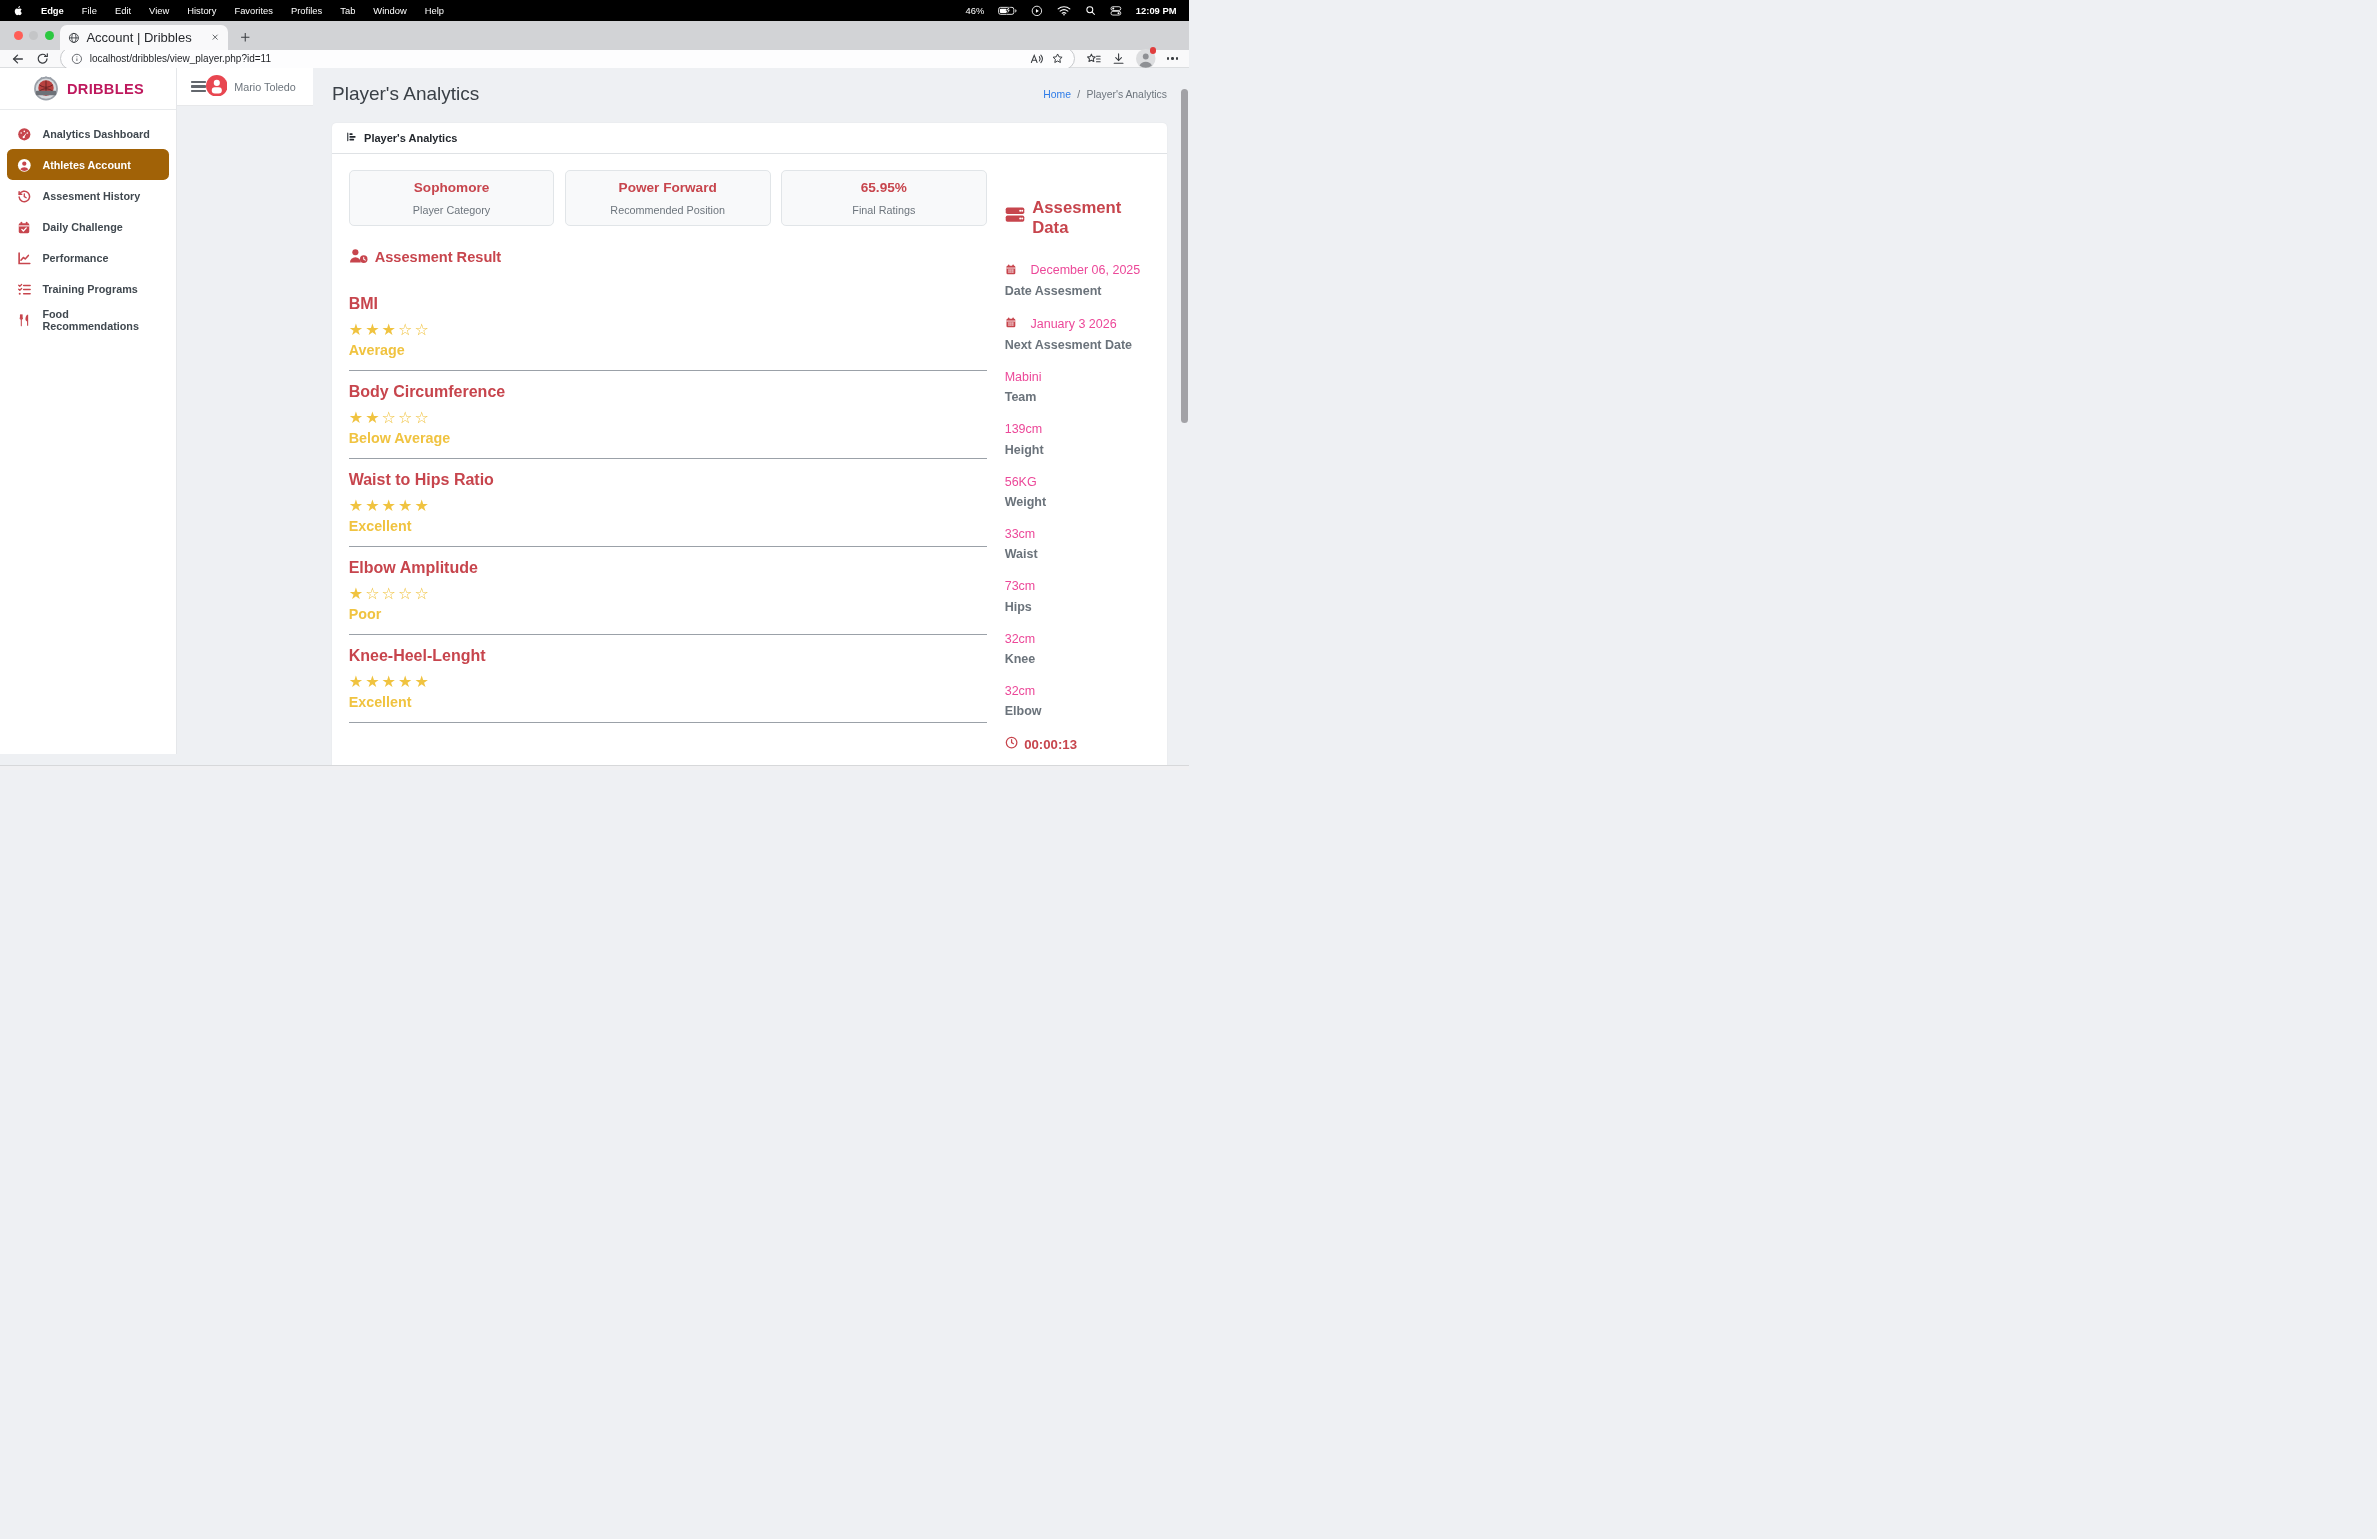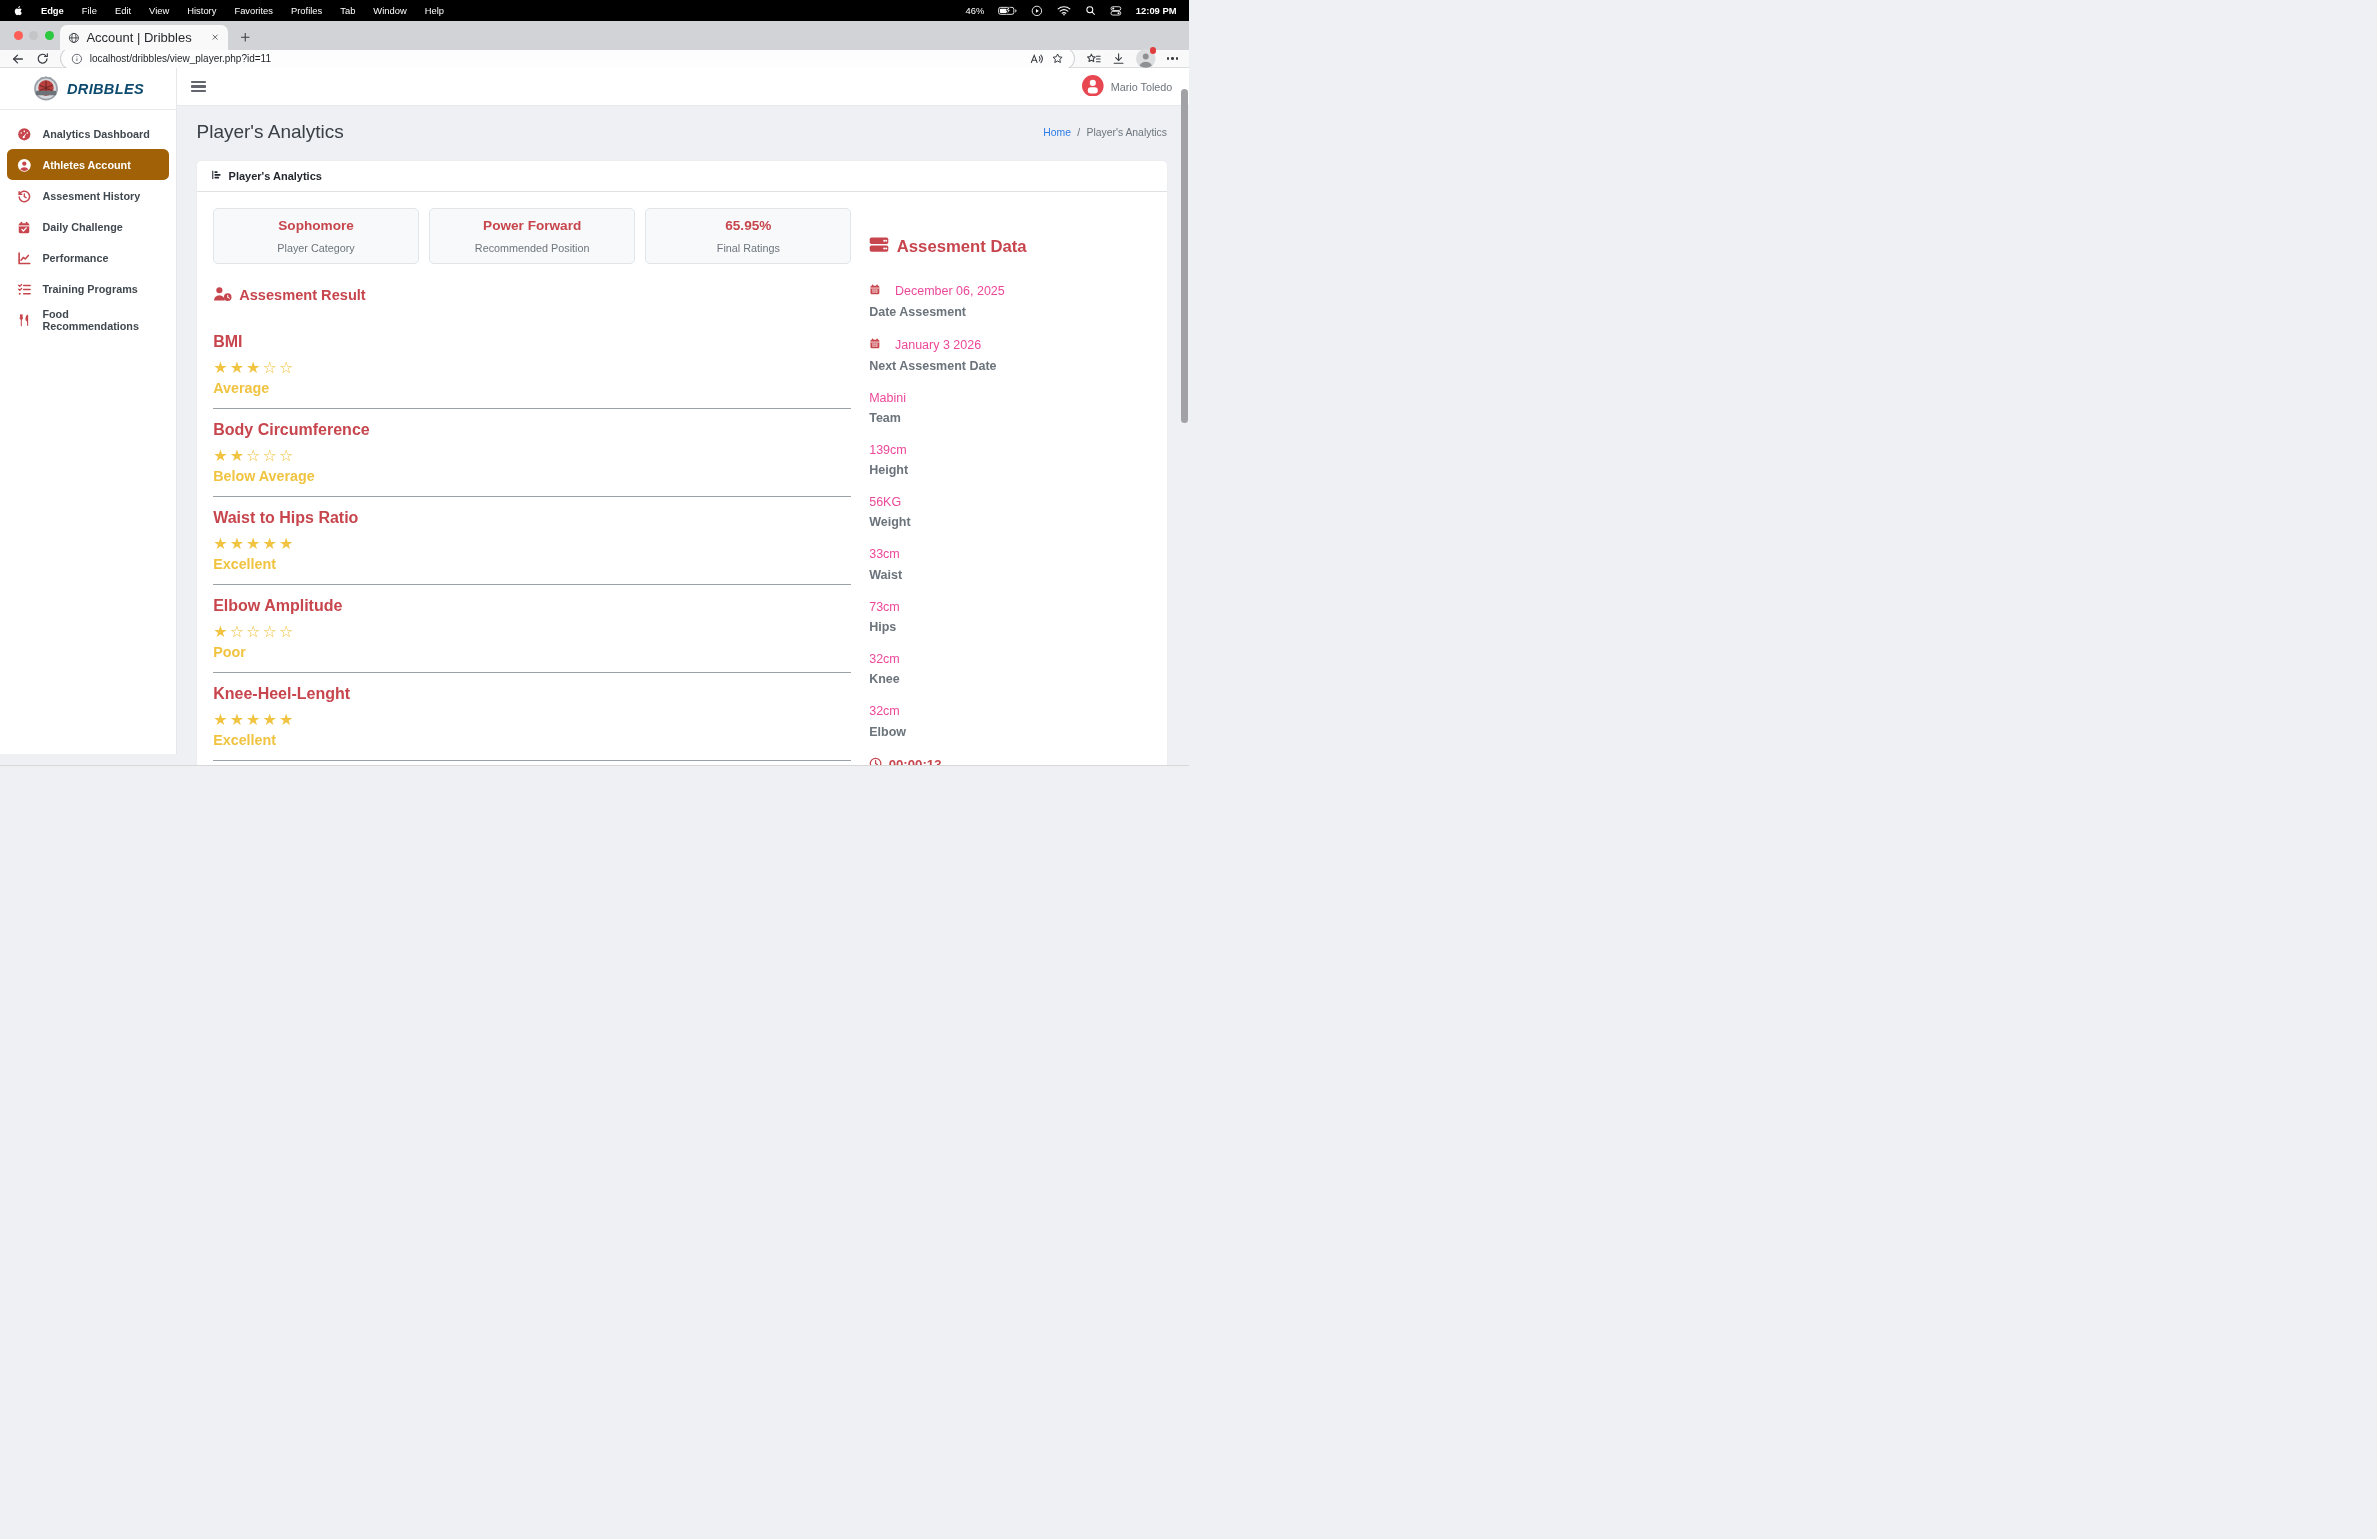--- a/index.html
+++ b/index.html
@@ -42,28 +42,28 @@
   .profile-dot { position:absolute; right:-0.7px; top:-1.4px; width:6.3px; height:6.3px; border-radius:50%;
                  background:#e03e3e; }
   .ellipsis { display:flex; gap:2.1px; }
   .ellipsis i { width:2.4px; height:2.4px; border-radius:50%; background:#3a3d41; }
 
   
   .app { display:flex; height:686px; }
   .sidebar { width:177px; background:#fff; border-right:0.7px solid #e5e7ea; flex-shrink:0; }
   .brand { height:42px; display:flex; align-items:center; justify-content:center; gap:7px;
            border-bottom:0.7px solid #e8eaec; }
-  .brand-name { font-size:14.6px; font-weight:bold; color:#0c4a6e; letter-spacing:0.3px;font-style:italic; }
+  .brand-name { font-size:14.6px; font-weight:bold; color:#be185d; letter-spacing:0.3px; }
   .nav { padding:8.3px 7px; }
   .nav-item { height:31px; display:flex; align-items:center; gap:10.4px; padding:0 9.7px;
               border-radius:5.6px; color:#40484f; font-size:10.8px; font-weight:600; cursor:pointer; }
   .nav-item.active { background:#a16207; color:#fff; }
   .nav-icon { width:15.3px; display:flex; justify-content:center; flex-shrink:0; }
 
-  .main { flex:1; display:flex; flex-direction:column; min-width:0; background:#eef0f3; }
+  .main { flex:1; display:flex; flex-direction:row; min-width:0; background:#eef0f3; }
   .topbar { height:38px; background:#fff; border-bottom:0.7px solid #e7e8ea; display:flex;
             align-items:center; padding:0 16.7px 0 14px; flex-shrink:0; }
   .hamburger { display:flex; flex-direction:column; gap:2.4px; cursor:pointer; }
   .hamburger i { width:14.6px; height:2.2px; background:#63676d; border-radius:0.7px; }
   .userbox { margin-left:auto; display:flex; align-items:center; gap:7px; }
   .username { color:#6d757d; font-size:10.8px; }
 
   .content { padding:15.3px 22px 0 19.5px; }
   .pagehead { display:flex; align-items:center; justify-content:space-between; margin-bottom:18px; }
   .page-title { font-size:19px; font-weight:400; color:#3a4047; }

